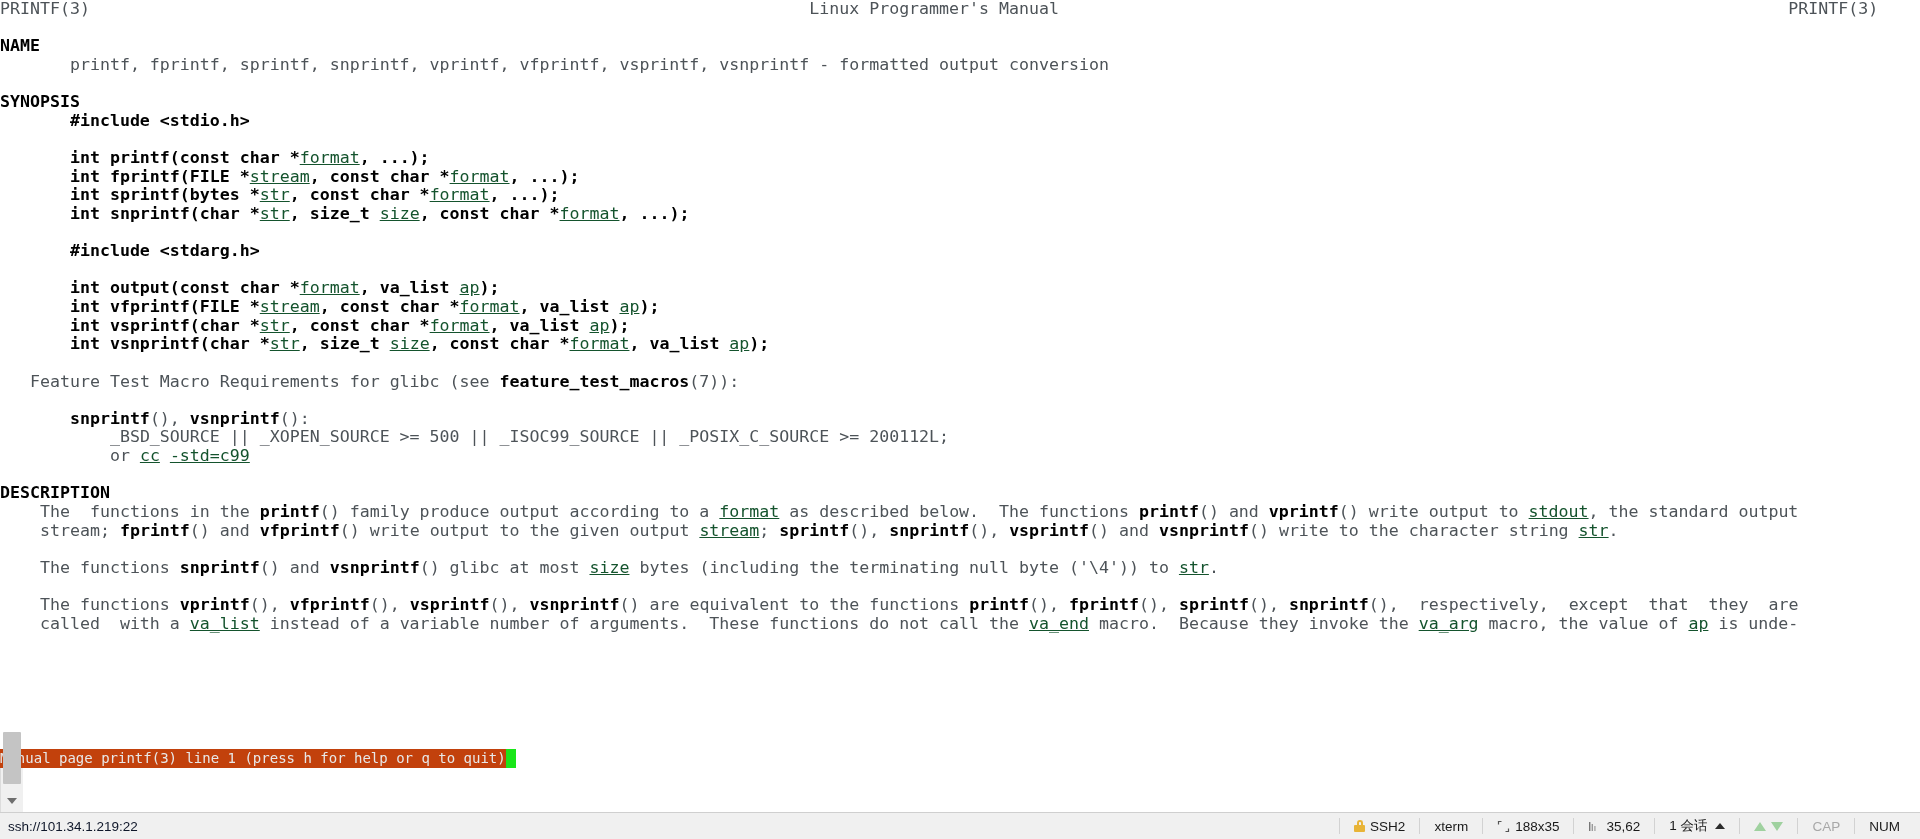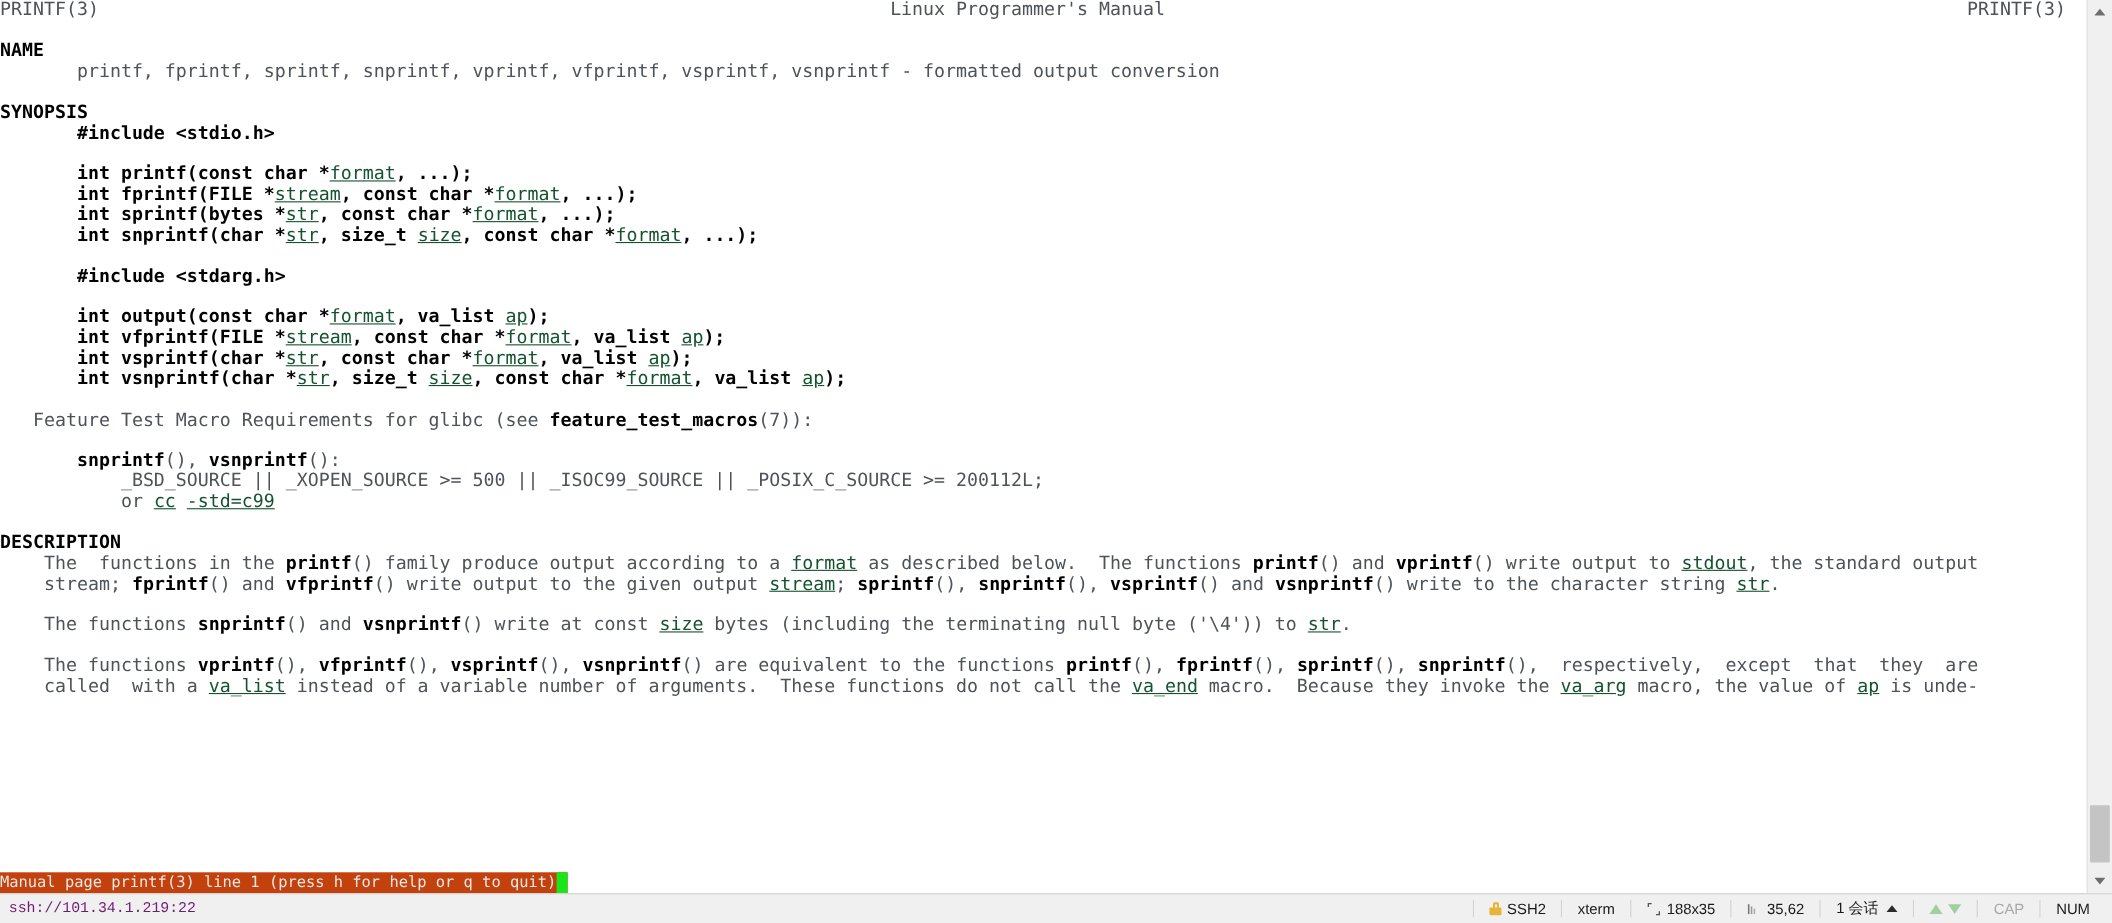--- a/index.html
+++ b/index.html
@@ -16,21 +16,21 @@
     background: #ffffff;
     display: flex;
     flex-direction: column;
   }
 
   
   .terminal-wrap {
     position: relative;
     flex: 1 1 auto;
     display: flex;
-    flex-direction: row;
+    flex-direction: column;
     overflow: hidden;
   }
   .terminal {
     position: relative;
     flex: 1 1 auto;
     background: #ffffff;
     overflow: hidden;
     padding: 0;
   }
   .tline {
@@ -118,21 +118,21 @@
     background: #f0f0f0;
     border-top: 1px solid #cfcfcf;
     display: flex;
     align-items: center;
     font-family: "Liberation Sans", sans-serif;
     font-size: 13.5px;
     color: #222222;
     padding: 0 6px 0 8px;
     box-sizing: border-box;
   }
-  .sb-left { flex: 0 0 auto; color: #701a75; font-family: Liberation Mono, monospace; }
+  .sb-left { flex: 0 0 auto; color: #0f172a; }
   .sb-spacer { flex: 1 1 auto; }
   .sb-cell {
     display: flex;
     align-items: center;
     gap: 5px;
     padding: 0 14px;
     white-space: nowrap;
     color: #1a1a1a;
   }
   .sb-cell.dimtext { color: #a8a8a8; }
@@ -228,21 +228,21 @@
       <div class="tline" id="ftm-funcs"><span class="dim">       </span><b class="bold">snprintf</b><span class="dim">(), </span><b class="bold">vsnprintf</b><span class="dim">():</span></div>
       <div class="tline" id="ftm-req"><span class="dim">           </span><span class="dim">_BSD_SOURCE || _XOPEN_SOURCE &gt;= 500 || _ISOC99_SOURCE || _POSIX_C_SOURCE &gt;= 200112L;</span></div>
       <div class="tline" id="ftm-or"><span class="dim">           </span><span class="dim">or </span><u class="ul">cc</u><span class="dim"> </span><u class="ul">-std=c99</u></div>
       <div class="tline blank"> </div>
 
       <div class="tline"><b class="bold">DESCRIPTION</b></div>
       <div id="desc-body">
           <div class="tline"><span class="dim">    </span><span class="dim">The  functions in the </span><b class="bold">printf</b><span class="dim">() family produce output according to a </span><u class="ul">format</u><span class="dim"> as described below.  The functions </span><b class="bold">printf</b><span class="dim">() and </span><b class="bold">vprintf</b><span class="dim">() write output to </span><u class="ul">stdout</u><span class="dim">, the standard output</span></div>
           <div class="tline"><span class="dim">    </span><span class="dim">stream; </span><b class="bold">fprintf</b><span class="dim">() and </span><b class="bold">vfprintf</b><span class="dim">() write output to the given output </span><u class="ul">stream</u><span class="dim">; </span><b class="bold">sprintf</b><span class="dim">(), </span><b class="bold">snprintf</b><span class="dim">(), </span><b class="bold">vsprintf</b><span class="dim">() and </span><b class="bold">vsnprintf</b><span class="dim">() write to the character string </span><u class="ul">str</u><span class="dim">.</span></div>
           <div class="tline blank"> </div>
-          <div class="tline"><span class="dim">    </span><span class="dim">The functions </span><b class="bold">snprintf</b><span class="dim">() and </span><b class="bold">vsnprintf</b><span class="dim">() write at const </span><u class="ul">size</u><span class="dim"> bytes (including the terminating null byte ('\4')) to </span><u class="ul">str</u><span class="dim">.</span></div>
+          <div class="tline"><span class="dim">    </span><span class="dim">The functions </span><b class="bold">snprintf</b><span class="dim">() and </span><b class="bold">vsnprintf</b><span class="dim">() glibc at most </span><u class="ul">size</u><span class="dim"> bytes (including the terminating null byte ('\4')) to </span><u class="ul">str</u><span class="dim">.</span></div>
           <div class="tline blank"> </div>
           <div class="tline"><span class="dim">    </span><span class="dim">The functions </span><b class="bold">vprintf</b><span class="dim">(), </span><b class="bold">vfprintf</b><span class="dim">(), </span><b class="bold">vsprintf</b><span class="dim">(), </span><b class="bold">vsnprintf</b><span class="dim">() are equivalent to the functions </span><b class="bold">printf</b><span class="dim">(), </span><b class="bold">fprintf</b><span class="dim">(), </span><b class="bold">sprintf</b><span class="dim">(), </span><b class="bold">snprintf</b><span class="dim">(),  respectively,  except  that  they  are</span></div>
           <div class="tline"><span class="dim">    </span><span class="dim">called  with a </span><u class="ul">va_list</u><span class="dim"> instead of a variable number of arguments.  These functions do not call the </span><u class="ul">va_end</u><span class="dim"> macro.  Because they invoke the </span><u class="ul">va_arg</u><span class="dim"> macro, the value of </span><u class="ul">ap</u><span class="dim"> is unde-</span></div>
         </div>
 
       <div class="less-status" id="less-status"><span>Manual page printf(3) line 1 (press h for help or q to quit)</span><span class="less-cursor"></span></div>
     </div>
 
     <div class="scrollbar">
       <div class="sb-btn">

